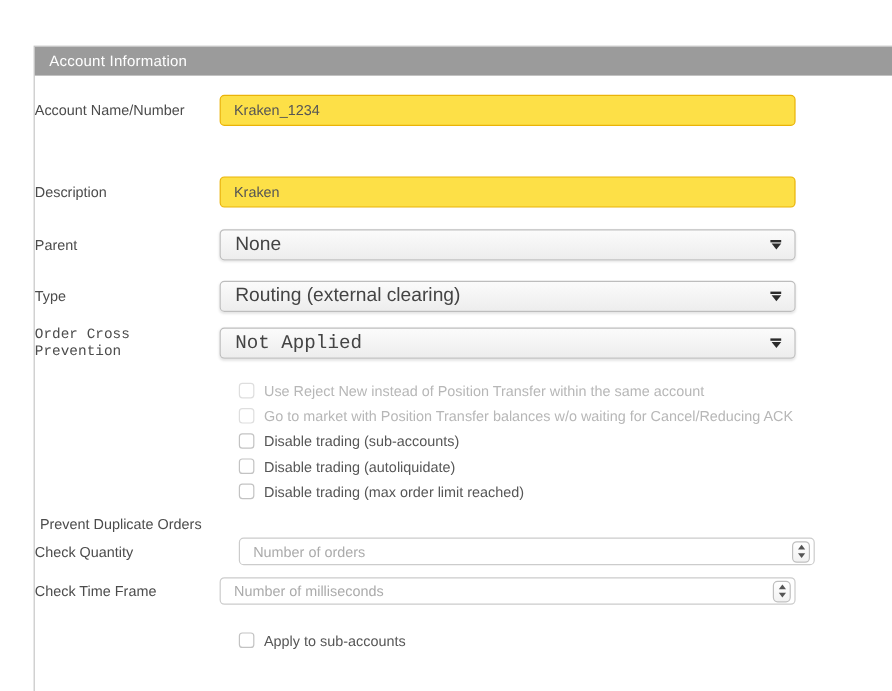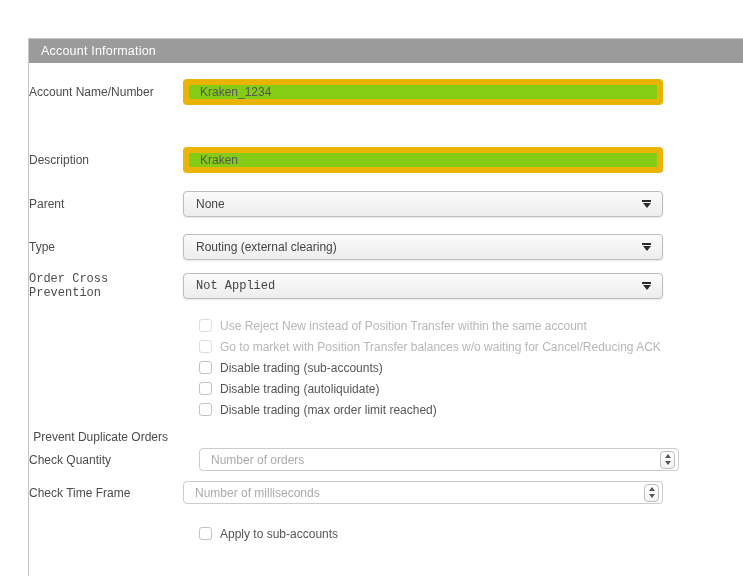--- a/index.html
+++ b/index.html
@@ -34,45 +34,45 @@
     width: 154px;
     padding-right: 15px;
     text-align: left;
     font-size: 12px;
     color: #4c4c4c;
     flex: none;
   }
   .text-input {
     width: 480px;
     height: 26px;
-    border: 6px solid #eab308;
+    border: 1px solid #eab308;
     border-radius: 4px;
     padding: 0 11px;
     font-family: "Liberation Sans", sans-serif;
     font-size: 12px;
     color: #555555;
-    background: #84cc16;
+    background: #fde047;
     outline: none;
   }
   .text-input::placeholder { color: #aaaaaa; }
   .select {
     position: relative;
     width: 480px;
     height: 26px;
     border: 1px solid #bdbdbd;
     border-radius: 4px;
     background: linear-gradient(#fbfbfb, #ededed);
     box-shadow: 0 1px 2px rgba(0,0,0,0.10);
     display: flex;
     align-items: center;
     padding: 0 24px 0 12px;
     cursor: default;
   }
   .select-value {
-    font-size: 12px;
+    font-size: 16px;
     color: #444444;
     white-space: nowrap;
   }
   .caret {
     position: absolute;
     right: 11px;
     top: 50%;
     margin-top: -4px;
     width: 9px; height: 8px;
   }

